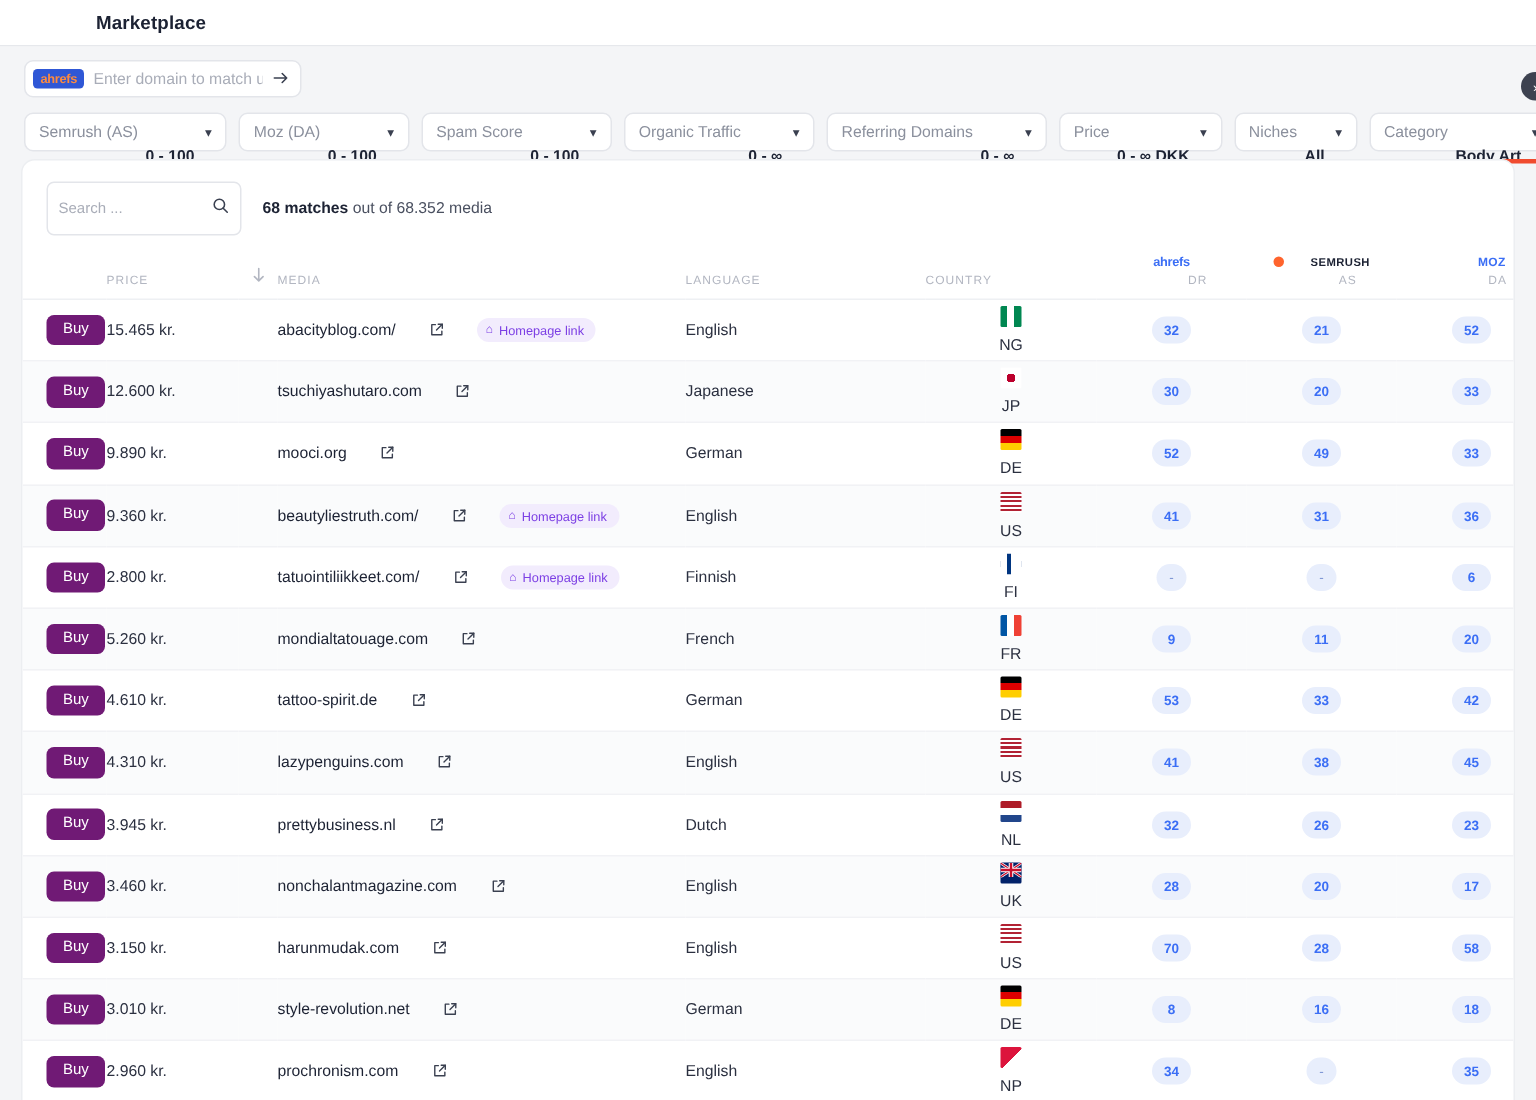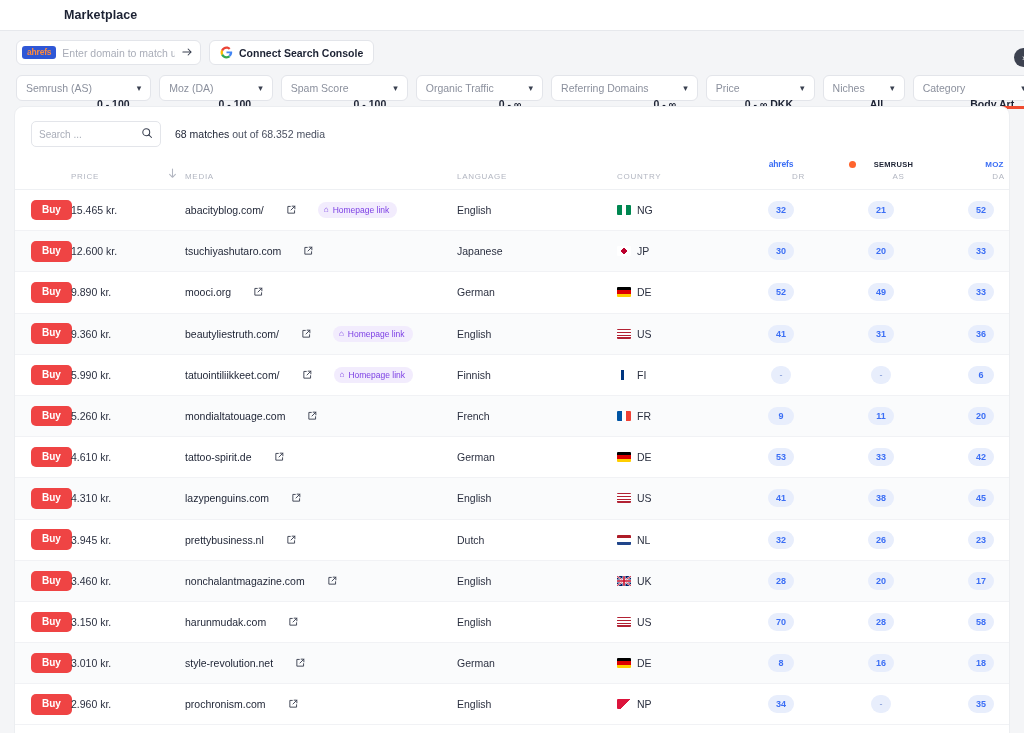--- a/index.html
+++ b/index.html
@@ -133,28 +133,28 @@
     background: #fff;
     border: 1px solid #eceef1;
     border-radius: 9px;
     overflow: hidden;
   }
   .card-top {
     padding: 14px 16px 12px 16px;
     display: flex; align-items: center; gap: 14px;
   }
   .search-box {
-    width: 130px; height: 26px;
+    width: 130px; height: 36px;
     border: 1px solid #e3e5ea; border-radius: 5px;
     display: flex; align-items: center;
     padding: 0 7px;
   }
   .search-box .sph { flex: 1; font-size: 10px; color: #a9adb8; }
   .matches { font-size: 10.5px; color: #4a5060; }
-  .matches b { color: #1c2233; font-weight: normal; }
+  .matches b { color: #1c2233; font-weight: bold; }
 
   
   table { width: 100%; border-collapse: collapse; table-layout: fixed; }
   thead th {
     font-size: 8px; font-weight: normal; color: #b2b6c1;
     letter-spacing: .7px;
     text-align: left;
     padding-bottom: 8px;
     vertical-align: bottom;
     border-bottom: 1px solid #eef0f3;
@@ -189,47 +189,46 @@
   tbody tr:nth-child(even) { background: #fafbfc; }
   tbody td {
     font-size: 10.5px; color: #1c2233;
     border-bottom: 1px solid #f1f2f5;
     vertical-align: middle;
   }
   td.pad-l { padding-left: 16px; }
 
   .buy-btn {
     display: inline-block;
-    background: #ef4444;
+    background: #701a75;
     color: #ffffff;
     font-size: 10px;
     border-radius: 5px;
     padding: 4px 11px;
     line-height: 1.25;
-    font-weight: bold;
   }
   .price { color: #2b3040; font-size: 10.5px; }
 
   .media-cell { display: flex; align-items: center; gap: 22px; }
   .media-name { color: #1c2233; font-size: 10.5px; }
   .ext-ico { color: #3a4050; flex: 0 0 auto; display:flex; }
   .hp-badge {
     display: inline-flex; align-items: center; gap: 4px;
     background: #f2ecfd;
     color: #7c3fe4;
     font-size: 8.5px;
     border-radius: 9px;
     padding: 3px 8px 3px 6px;
     white-space: nowrap;
   }
   .hp-ico { font-size: 8px; line-height: 1; }
 
   .lang { color: #2b3040; font-size: 10.5px; }
 
-  .country-cell { display: flex; align-items: center; gap: 6px; }
+  .country-cell { display: flex; align-items: center; gap: 6px; flex-direction: column; }
   .flag { width: 14px; height: 10px; display: inline-block; border-radius: 1px; flex: 0 0 14px; }
   .ccode { font-size: 10.5px; color: #2b3040; }
 
   .metric {
     display: inline-block;
     background: #e8eefc;
     color: #3b6ef5;
     font-size: 9px;
     font-weight: bold;
     border-radius: 9px;
@@ -254,31 +253,20 @@
     <div class="domain-box">
       <span class="ahrefs-logo">ahrefs</span>
       <span class="domain-ph">Enter domain to match up...</span>
       <span class="arrow-ico">
         <svg width="12" height="12" viewBox="0 0 16 16" fill="none" stroke="#3a4050" stroke-width="1.4" stroke-linecap="round" stroke-linejoin="round">
             <path d="M2.5 8h11M9.5 4l4 4-4 4"></path>
           </svg>
       </span>
     </div>
 
-    <div class="gsc-btn">
-      <span class="g-ico">
-        <svg width="13" height="13" viewBox="0 0 48 48">
-          <path fill="#4285F4" d="M45 24c0-1.6-.1-2.7-.4-3.9H24v7.1h12c-.2 1.9-1.5 4.8-4.4 6.7l6.7 5.2C42.3 35.5 45 30.3 45 24z"></path>
-          <path fill="#34A853" d="M24 46c5.9 0 10.9-2 14.5-5.3l-6.9-5.4c-1.8 1.3-4.3 2.2-7.6 2.2-5.8 0-10.7-3.8-12.5-9.1l-7.1 5.5C8.1 41 15.4 46 24 46z"></path>
-          <path fill="#FBBC05" d="M11.5 28.4c-.5-1.4-.8-2.9-.8-4.4s.3-3 .7-4.4l-7.1-5.5C2.9 17 2 20.4 2 24s.9 7 2.4 9.9l7.1-5.5z"></path>
-          <path fill="#EA4335" d="M24 10.6c4.1 0 6.9 1.8 8.5 3.3l6.2-6C34.9 4.5 29.9 2 24 2 15.4 2 8.1 7 4.4 14.1l7.1 5.5C13.3 14.4 18.2 10.6 24 10.6z"></path>
-        </svg>
-      </span>
-      <span>Connect Search Console</span>
-    </div>
 
   </div>
 
   <div class="filter-row r2">
 
     <div class="fdrop">
       <span class="flabel">Semrush (AS)</span>
       <span class="fvalue">0 - 100</span>
       <span class="chev">▾</span>
     </div>
@@ -506,21 +494,21 @@
               <span class="flag" style="background: repeating-linear-gradient(rgb(178, 34, 52) 0px, rgb(178, 34, 52) 1.4px, rgb(255, 255, 255) 1.4px, rgb(255, 255, 255) 2.8px);"></span>
               <span class="ccode">US</span>
             </div>
           </td>
           <td class="center"><span class="metric">41</span></td>
           <td class="center"><span class="metric">31</span></td>
           <td class="center"><span class="metric">36</span></td>
         </tr>
         <tr>
           <td class="pad-l"><span class="buy-btn">Buy</span></td>
-          <td class="price">5.990 kr.</td>
+          <td class="price">2.800 kr.</td>
           <td></td>
           <td>
             <div class="media-cell">
               <span class="media-name">tatuointiliikkeet.com/</span>
               <span class="ext-ico">
                 <svg width="10" height="10" viewBox="0 0 14 14" fill="none" stroke="#3a4050" stroke-width="1.3" stroke-linecap="round" stroke-linejoin="round">
                   <path d="M6 2H2.6v9.4H12V8"></path>
                   <path d="M8.6 1.6H12.4V5.4"></path>
                   <path d="M12.4 1.6 7 7"></path>
                 </svg>

